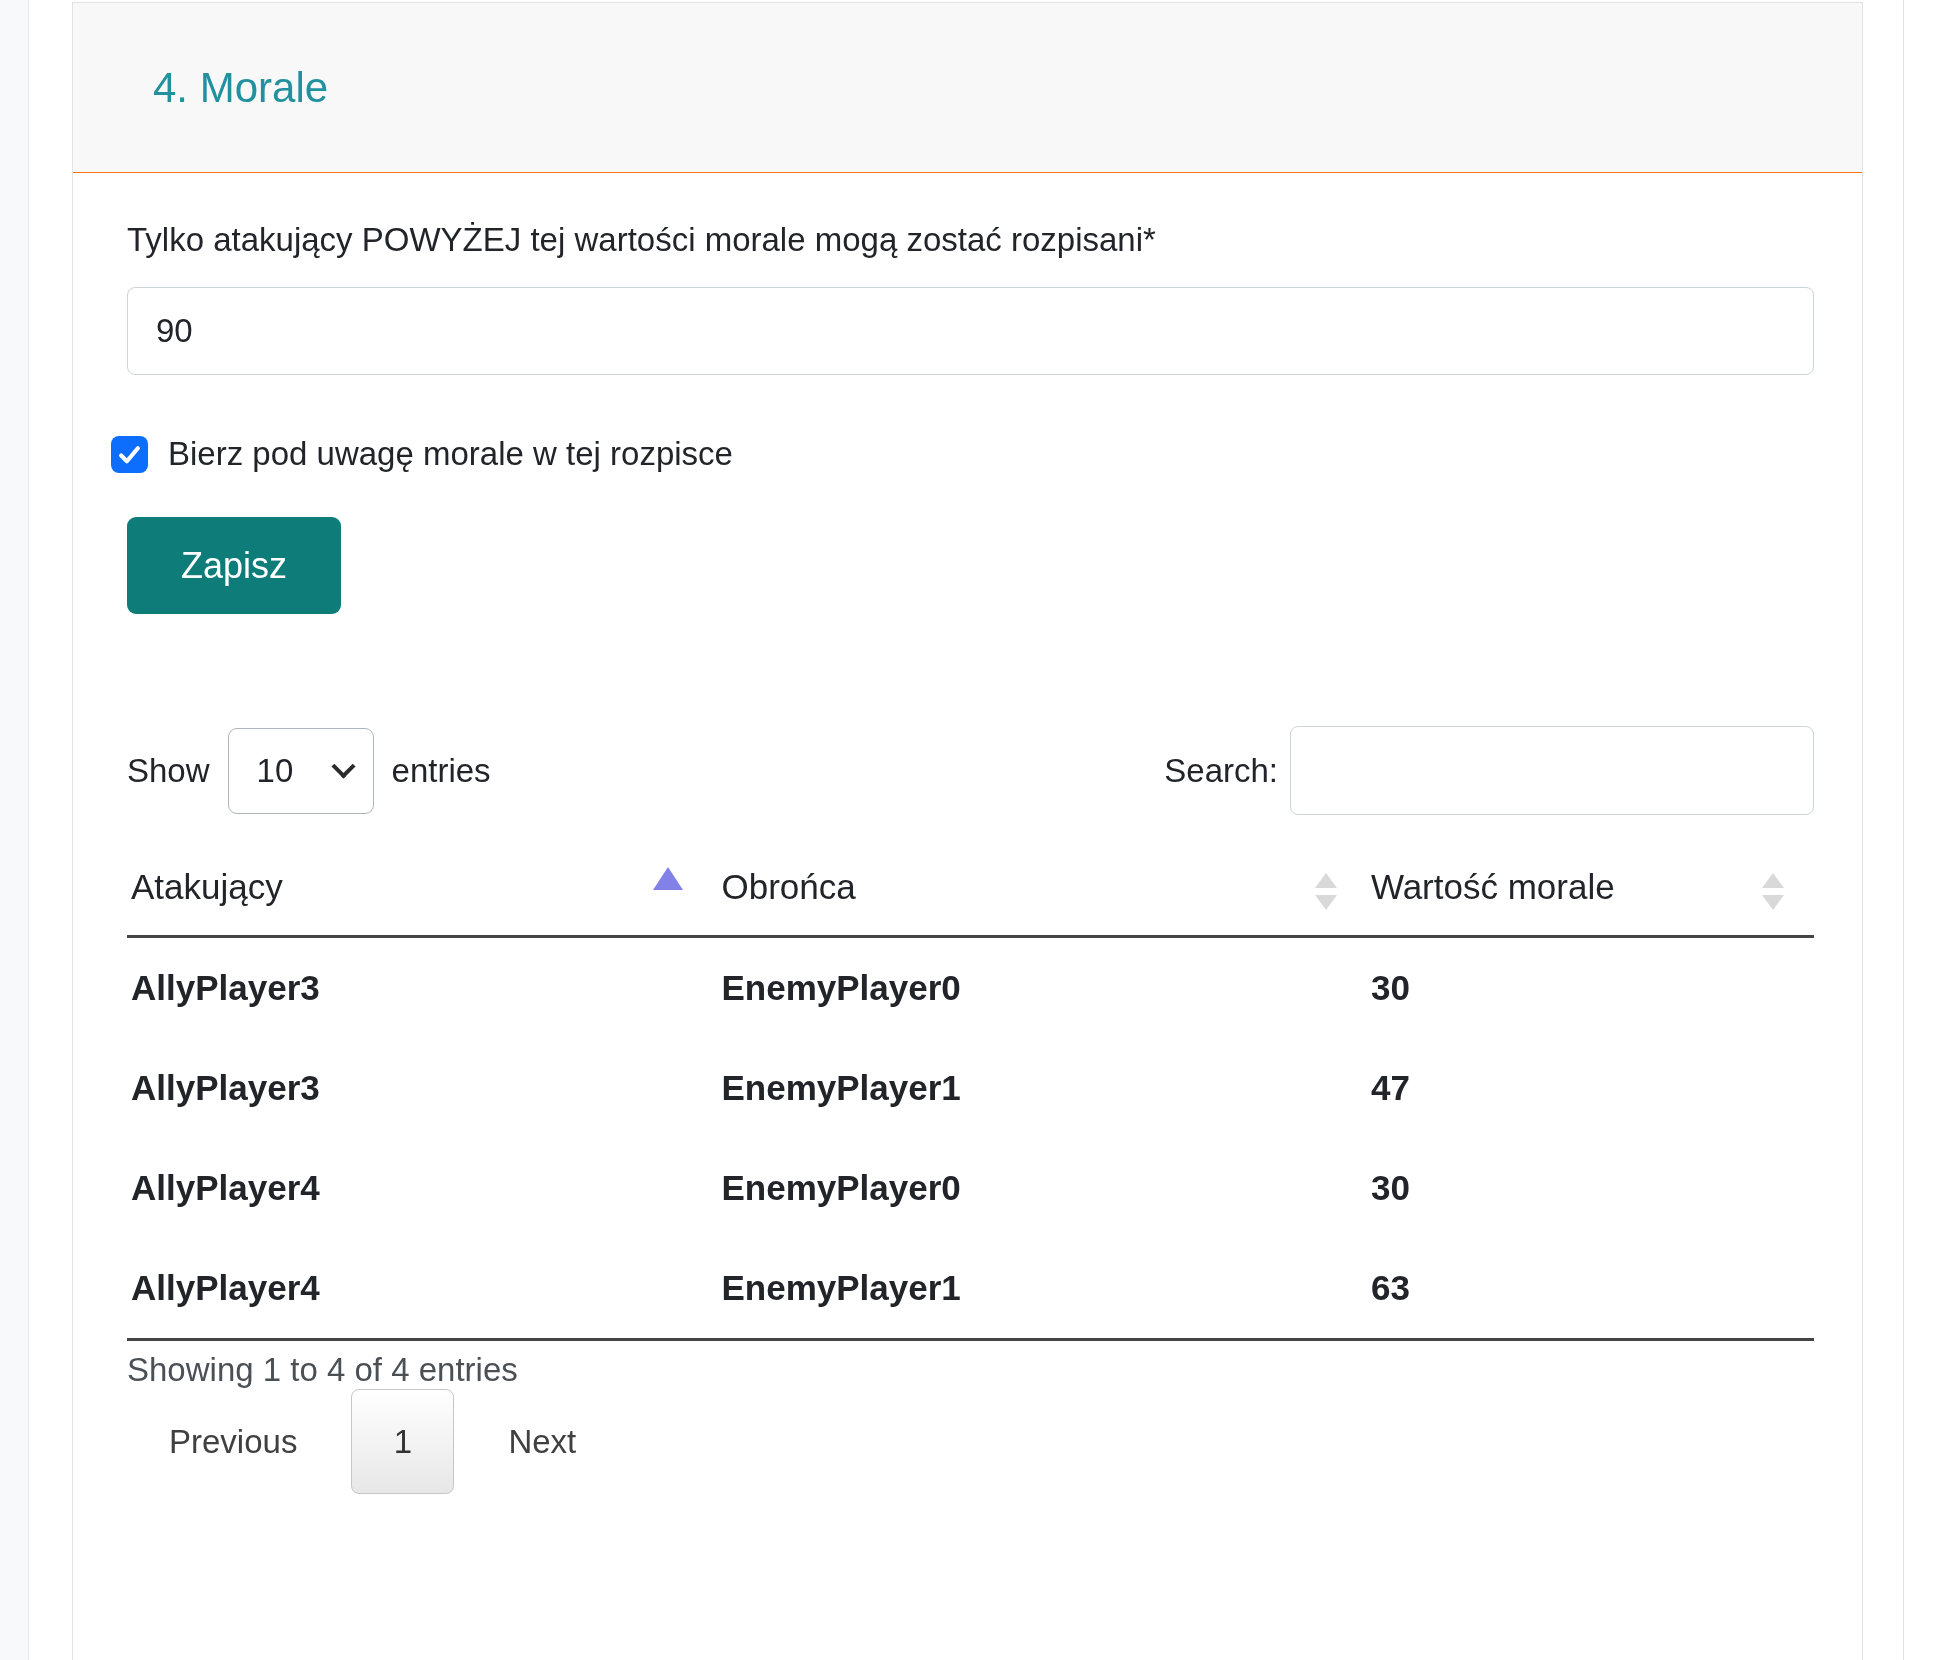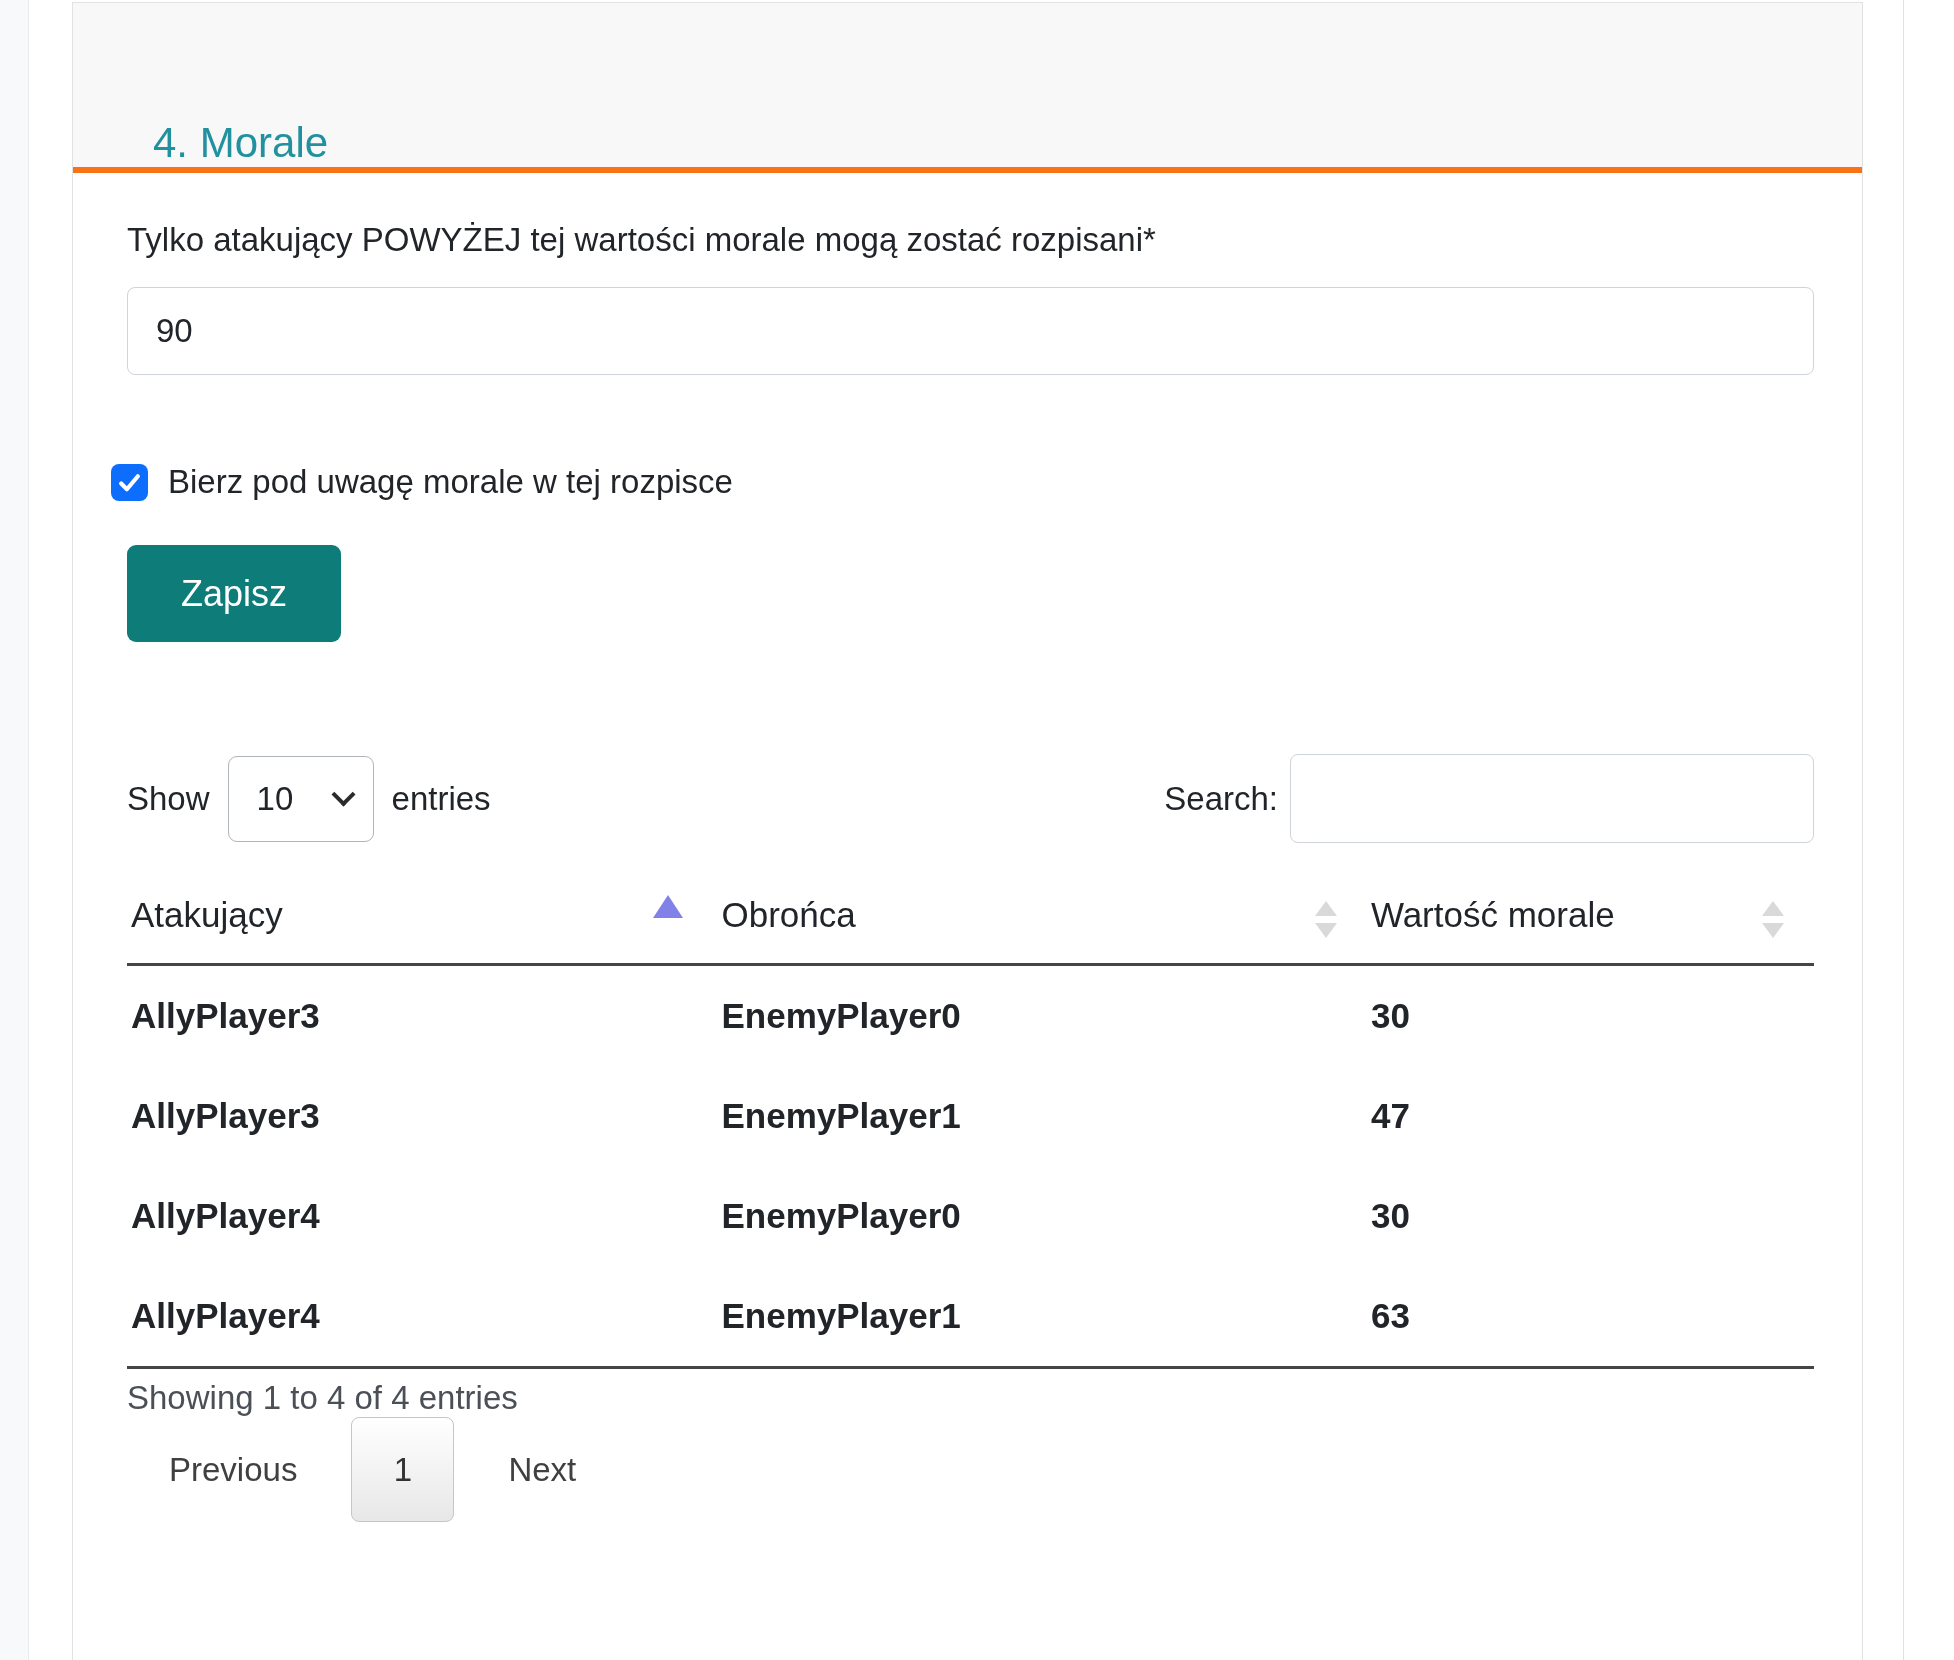--- a/index.html
+++ b/index.html
@@ -9,35 +9,35 @@
     background:#ffffff; color:#212529;
     font-family:"Liberation Sans", sans-serif;
   }
   .left-gutter { position:absolute; left:0; top:0; width:29px; height:1660px;
     background:#f8f9fa; border-right:1px solid #e9ecef; }
   .right-line { position:absolute; left:1903px; top:0; width:1px; height:1660px;
     background:#dee2e6; }
 
   .card { position:absolute; left:72px; top:2px; width:1791px; height:1800px;
     background:#fff; border:1px solid #e2e2e2; }
-  .card-header { height:170px; background:#f8f8f8; border-bottom:6px solid #f97316;
-    display:flex; align-items:flex-end; padding-left:80px; }
+  .card-header { height:170px; background:#f8f8f8; border-bottom:1px solid #f97316;
+    display:flex; align-items:center; padding-left:80px; }
   .panel-link { color:#2191a0; font-size:42px; text-decoration:none; cursor:pointer; }
 
   .card-body { padding:48px 48px 0 54px; }
 
   .status-heading { margin:0 0 56px 0; font-size:57px; font-weight:700; color:#212529; }
   .status-value { color:#2aa764; }
 
   .form-label { font-size:33px; margin-bottom:28px; }
   .morale-input { display:block; width:100%; height:88px; border:1px solid #ced4da;
     border-radius:8px; font-size:33px; color:#212529; padding:0 28px;
     font-family:inherit; outline:none; }
 
-  .checkbox-row { margin-top:88px; margin-left:-16px; display:flex; align-items:center;
+  .checkbox-row { margin-top:60px; margin-left:-16px; display:flex; align-items:center;
     gap:20px; font-size:33px; }
   .checkbox { width:37px; height:37px; background:#0d6efd; border-radius:8px; flex:0 0 auto;
     display:flex; align-items:center; justify-content:center; cursor:pointer; }
   .checkbox svg { width:25px; height:25px; }
 
   .save-btn { margin-top:44px; width:214px; height:97px; background:#0e7c78; color:#ffffff;
     border:none; border-radius:9px; font-size:36px; font-family:inherit; cursor:pointer; }
 
   .controls-row { margin-top:112px; display:flex; align-items:center;
     justify-content:space-between; font-size:33px; color:#212529; }

